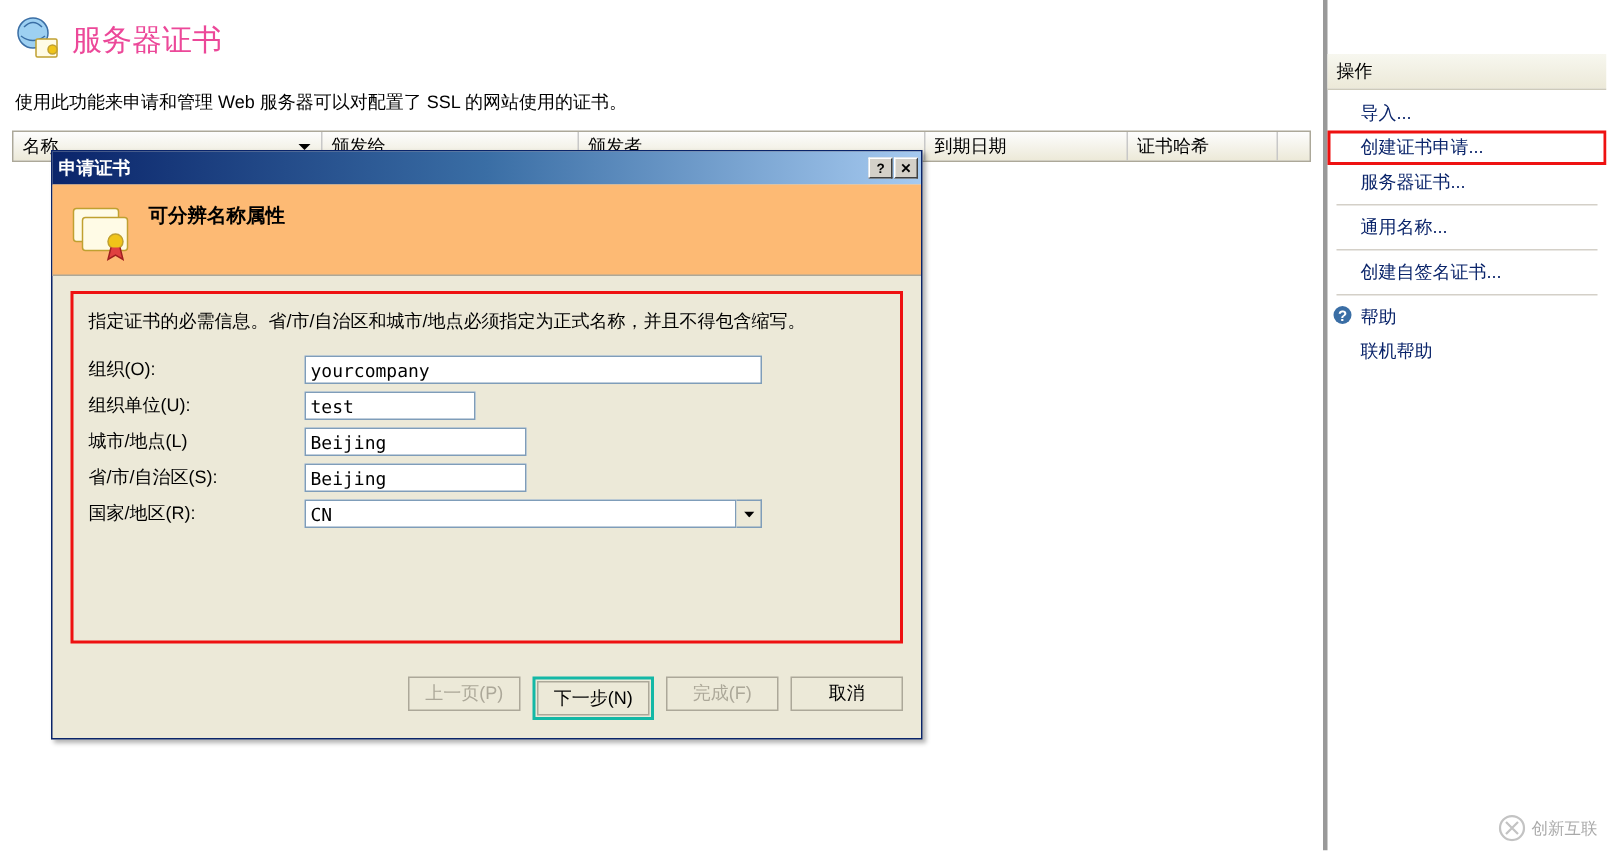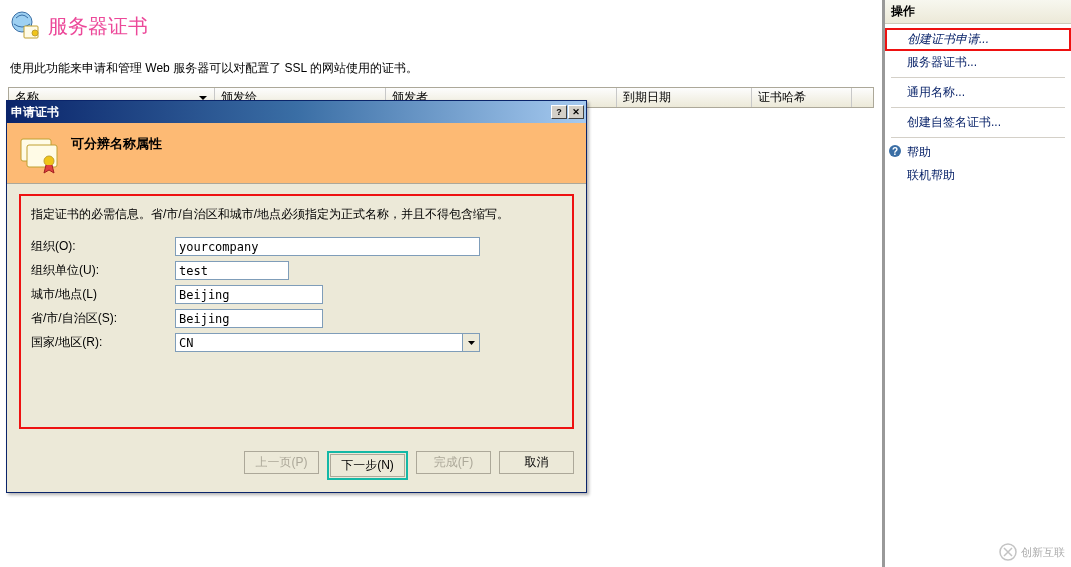--- a/index.html
+++ b/index.html
@@ -17,21 +17,21 @@
     .table-header { display: flex; border: 1px solid #aca899; background: linear-gradient(#fdfdfd, #ece9d8); height: 21px; margin: 0 8px; }
     .table-header .th { border-right: 1px solid #c8c8c8; padding: 2px 6px; display: flex; align-items: center; justify-content: space-between; }
     .th-name { width: 206px; }
     .th-issuedto { width: 171px; }
     .th-issuer { width: 231px; }
     .th-expires { width: 135px; }
     .th-hash { width: 100px; border-right: none; }
     .sort-dn { width: 10px; height: 10px; }
     
     
-    .dialog { position: absolute; left: 6px; top: 100px; width: 581px; background: #ece9d8; border: 1px solid #0a246a; box-shadow: 2px 2px 3px rgba(0,0,0,.3); }
+    .dialog { position: absolute; left: 34px; top: 100px; width: 581px; background: #ece9d8; border: 1px solid #0a246a; box-shadow: 2px 2px 3px rgba(0,0,0,.3); }
     .titlebar { height: 22px; background: linear-gradient(90deg, #0a246a 0%, #3a6ea5 50%, #a6caf0 100%); display: flex; align-items: center; justify-content: space-between; padding: 0 2px 0 4px; color: #fff; font-weight: bold; }
     .titlebar-buttons { display: flex; gap: 1px; }
     .titlebar-btn { width: 16px; height: 14px; background: #d4d0c8; border: 1px solid #fff; border-right-color:#404040; border-bottom-color:#404040; display: flex; align-items: center; justify-content: center; font-family: Arial; font-size: 9px; font-weight: bold; color: #000; cursor: pointer; }
     
     .dialog-top { display: flex; padding: 10px 12px 8px 12px; gap: 10px; background: #fdba74; border-bottom: 1px solid #aca899; }
     .cert-stack-icon { width: 42px; height: 42px; }
     .dialog-subtitle { font-weight: bold; font-size: 13px; padding-top: 2px; }
     
     .form-area { margin: 10px 12px 0 12px; border: 2px solid #e11; padding: 10px 10px 70px 10px; background: #ece9d8; }
     .form-desc { margin-bottom: 14px; }
@@ -44,24 +44,24 @@
     .combo { display:flex;justify-content:flex-end; }
     .combo-arrow { width:17px; height:19px; background: #ece9d8; border:1px solid #7f9db9; border-left:none; display:flex; align-items:center; justify-content:center; }
     
     .dialog-buttons { display: flex; justify-content: flex-end; gap: 8px; padding: 22px 12px 12px 12px; }
     .btn { height: 23px; padding: 2px 10px; min-width: 75px; background: #ece9d8; border: 1px solid #aca899; font-size: 12px; cursor: pointer; }
     .btn.disabled { color: #aca899; }
     .next-wrap { border: 2px solid #14b8a6; padding: 1px; display:inline-block; }
     
     
     .actions-pane { position: absolute; right: 0; top: 0; width: 189px; height: 567px; border-left: 3px solid #999; background: #fff; }
-    .actions-title { background: linear-gradient(#f7f7ef, #ece9d8); border-bottom:1px solid #cdcabb; padding: 3px 6px; font-weight: bold; font-size: 12px; }
+    .actions-title { background: linear-gradient(#f7f7ef, #ece9d8); border-bottom:1px solid #cdcabb; padding: 3px 6px; font-weight: normal; font-size: 12px; margin-top: 36px; }
     .actions-list { padding: 4px 0; }
     .action-item { padding: 3px 8px 3px 22px; color: #0a246a; font-size: 12px; cursor: pointer; position: relative; }
-    .action-item.highlight { outline: 2px solid #e11; outline-offset: -2px; font-style: italic; }
+    .action-item.highlight { outline: 2px solid #e11; outline-offset: -2px; }
     .sep { height:1px; background:#d4d0c8; margin: 3px 6px; }
     .help-icon { position:absolute; left:3px; top:3px; width:14px; height:14px; }
     
     .watermark { position:absolute; right:6px; bottom:6px; opacity:.5; font-size:11px; display:flex; align-items:center; gap:4px; color:#555;}
   </style>
 </head>
 <body>
 
 <div class="main-area">
   <div class="page-header">
@@ -159,20 +159,21 @@
       </span>
       <button class="btn disabled">完成(F)</button>
       <button class="btn">取消</button>
     </div>
   </div>
 </div>
 
 <div class="actions-pane">
   <div class="actions-title">操作</div>
   <div class="actions-list">
+    <div class="action-item">导入...</div>
     <div class="action-item highlight">创建证书申请...</div>
     <div class="action-item">服务器证书...</div>
     <div class="sep"></div>
     <div class="action-item">通用名称...</div>
     <div class="sep"></div>
     <div class="action-item">创建自签名证书...</div>
     <div class="sep"></div>
     <div class="action-item">
       <span class="help-icon"><svg viewBox="0 0 14 14">
             <circle cx="7" cy="7" r="6" fill="#3a6ea5"></circle>

